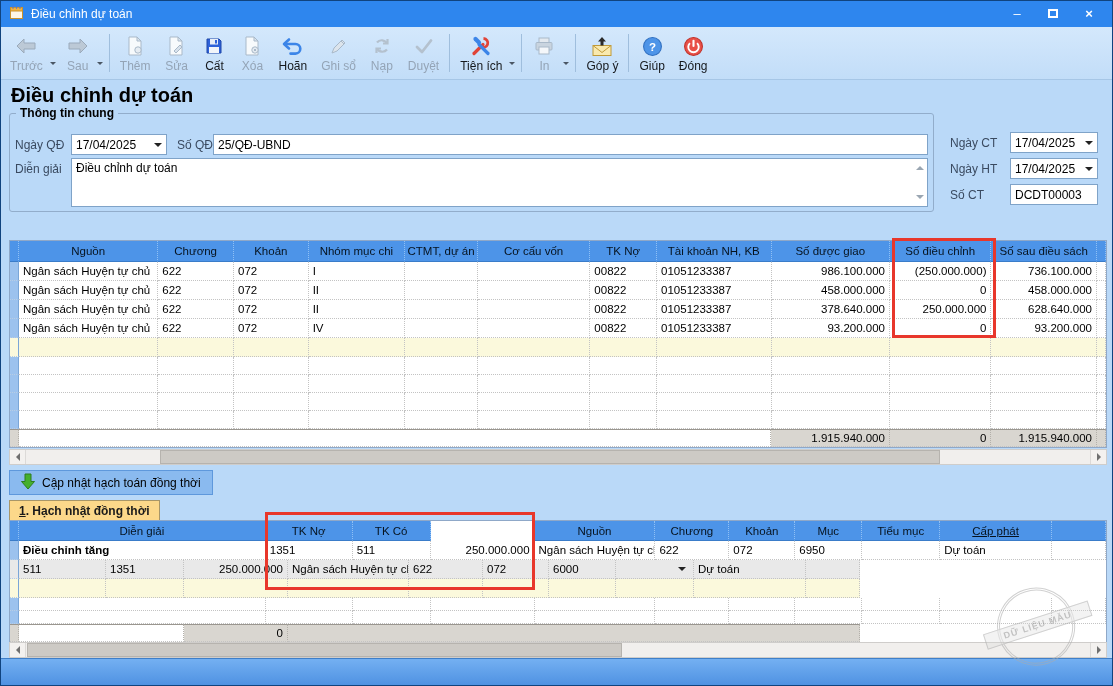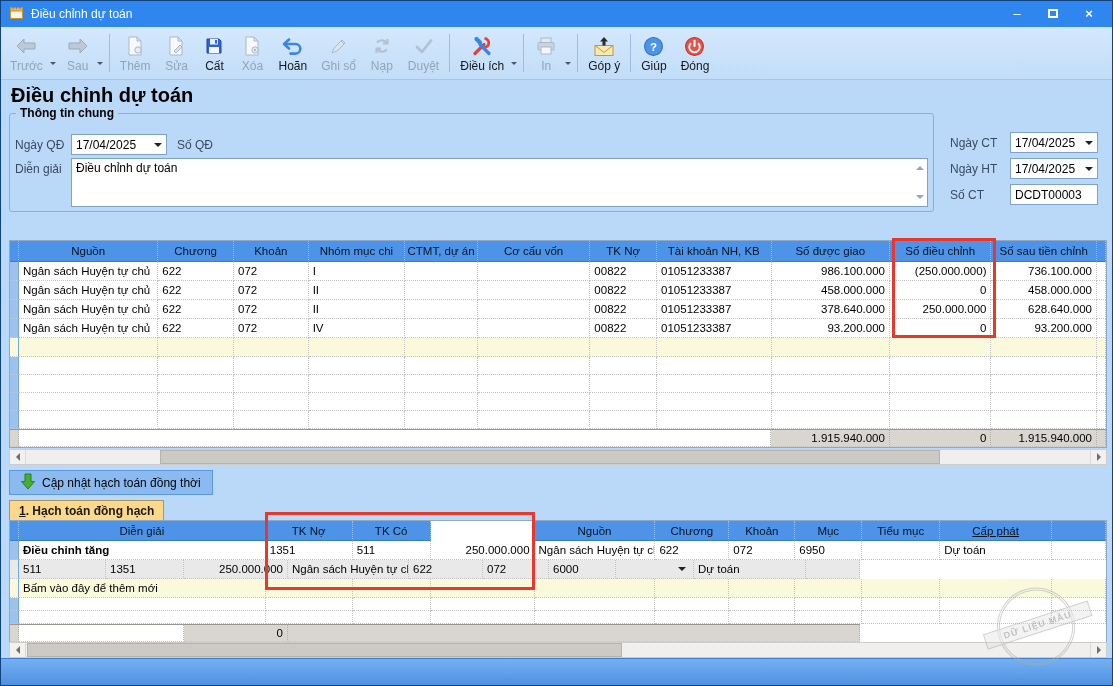--- a/index.html
+++ b/index.html
@@ -235,21 +235,21 @@
       <div class="tb-sep"></div>
       <div class="tb-item">
         <span class="tb-icon">
           <svg width="22" height="22" viewBox="0 0 22 22">
             <path d="M4 18.5 L13 9.5" stroke="#E04438" stroke-width="3.2" stroke-linecap="round"></path>
             <path d="M13.5 3.5 a4.5 4.5 0 1 1 -3 8" fill="none" stroke="#E04438" stroke-width="2.8"></path>
             <path d="M18 18.5 L9 9.5" stroke="#3C85E8" stroke-width="3.2" stroke-linecap="round"></path>
             <path d="M5.5 4 L9 7.5" stroke="#3C85E8" stroke-width="4.2" stroke-linecap="round"></path>
           </svg>
         </span>
-        <span class="tb-label">Điều ích</span>
+        <span class="tb-label">Tiện ích</span>
       </div>
       <div class="tb-caret">
         <i></i>
       </div>
       <div class="tb-sep"></div>
       <div class="tb-item disabled">
         <span class="tb-icon">
           <svg width="20" height="20" viewBox="0 0 20 20">
             <rect x="5" y="2" width="10" height="4.5" fill="#E3E9EF" stroke="#A9B9C9"></rect>
             <rect x="2" y="6.5" width="16" height="7.5" rx="1" fill="#C9D4DF" stroke="#A9B9C9"></rect>
@@ -298,20 +298,23 @@
 
   <div class="groupbox" id="gb-info">
     <span class="gb-legend">Thông tin chung</span>
   </div>
   <span class="f-label" style="left:14px;top:137px;">Ngày QĐ</span>
   <div class="f-combo" style="left:70px;top:133px;width:96px;height:21px;">
     <span>17/04/2025</span>
     <span class="combo-arrow"></span>
   </div>
   <span class="f-label" style="left:176px;top:137px;">Số QĐ</span>
+  <div class="f-input" style="left:212px;top:133px;width:715px;height:21px;">
+    <span>25/QĐ-UBND</span>
+  </div>
   <span class="f-label" style="left:14px;top:161px;">Diễn giải</span>
   <div class="f-textarea" style="left:70px;top:157px;width:857px;height:49px;">
     <span>Điều chỉnh dự toán</span>
     <span class="ta-scroll">
         <i class="ta-up"></i>
         <i class="ta-down"></i>
       </span>
   </div>
 
   <span class="f-label" style="left:949px;top:135px;">Ngày CT</span>
@@ -335,21 +338,21 @@
         <div class="cell" style="width: 140px;">Nguồn</div>
         <div class="cell" style="width: 76px;">Chương</div>
         <div class="cell" style="width: 75px;">Khoản</div>
         <div class="cell" style="width: 97px;">Nhóm mục chi</div>
         <div class="cell" style="width: 73px;">CTMT, dự án</div>
         <div class="cell" style="width: 113px;">Cơ cấu vốn</div>
         <div class="cell" style="width: 67px;">TK Nợ</div>
         <div class="cell" style="width: 115px;">Tài khoản NH, KB</div>
         <div class="cell" style="width: 119px;">Số được giao</div>
         <div class="cell" style="width: 102px;">Số điều chỉnh</div>
-        <div class="cell" style="width: 106px;">Số sau tiền chỉnh</div>
+        <div class="cell" style="width: 106px;">Số sau điều sách</div>
         <div class="cell" style="width: 4px;"></div>
       </div>
       <div class="g-row" style="height: 19px;">
         <div class="cell sel" style="width: 9px;"></div>
         <div class="cell" style="width: 140px;">Ngân sách Huyện tự chủ</div>
         <div class="cell" style="width: 76px;">622</div>
         <div class="cell" style="width: 75px;">072</div>
         <div class="cell" style="width: 97px;">I</div>
         <div class="cell" style="width: 73px;"></div>
         <div class="cell" style="width: 113px;"></div>
@@ -502,21 +505,21 @@
   <div class="update-btn">
     <span>
       <svg width="14" height="17" viewBox="0 0 14 17">
           <path d="M4 1 h6 v7.5 h3.5 L7 16 L0.5 8.5 H4 Z" fill="#45B02E" stroke="#2E7D1E"></path>
         </svg>
     </span>
     <span>Cập nhật hạch toán đồng thời</span>
   </div>
   <div class="tab">
     <span class="accel">1</span>
-      <span>. Hạch toán đồng hạch</span>
+      <span>. Hạch nhật đồng thời</span>
   </div>
 
   <div class="grid" id="detail-grid" style="top:519px;">
       <div class="g-row g-head" style="height: 20px;">
         <div class="cell sel h" style="width: 8px;"></div>
         <div class="cell" style="width: 247px;">Diễn giải</div>
         <div class="cell" style="width: 87px;">TK Nợ</div>
         <div class="cell" style="width: 78px;">TK Có</div>
         <div class="cell" style="width: 104px; margin-top: 46px;">Số tiền</div>
         <div class="cell" style="width: 121px;">Nguồn</div>
@@ -553,21 +556,20 @@
         <div class="cell" style="width: 78px;">
           <span class="cell-dd">
             <i></i>
           </span>
         </div>
         <div class="cell" style="width: 112px;">Dự toán</div>
         <div class="cell" style="width: 54px;"></div>
       </div>
       <div class="g-row add-row" style="height: 19px;">
         <div class="cell sel" style="width: 8px;"></div>
-        <div class="cell" style="width: 247px;">Bấm vào đây để thêm mới</div>
         <div class="cell" style="width: 87px;"></div>
         <div class="cell" style="width: 78px;"></div>
         <div class="cell" style="width: 104px;"></div>
         <div class="cell" style="width: 121px;"></div>
         <div class="cell" style="width: 74px;"></div>
         <div class="cell" style="width: 66px;"></div>
         <div class="cell" style="width: 67px;"></div>
         <div class="cell" style="width: 78px;"></div>
         <div class="cell" style="width: 112px;"></div>
         <div class="cell" style="width: 54px;"></div>

